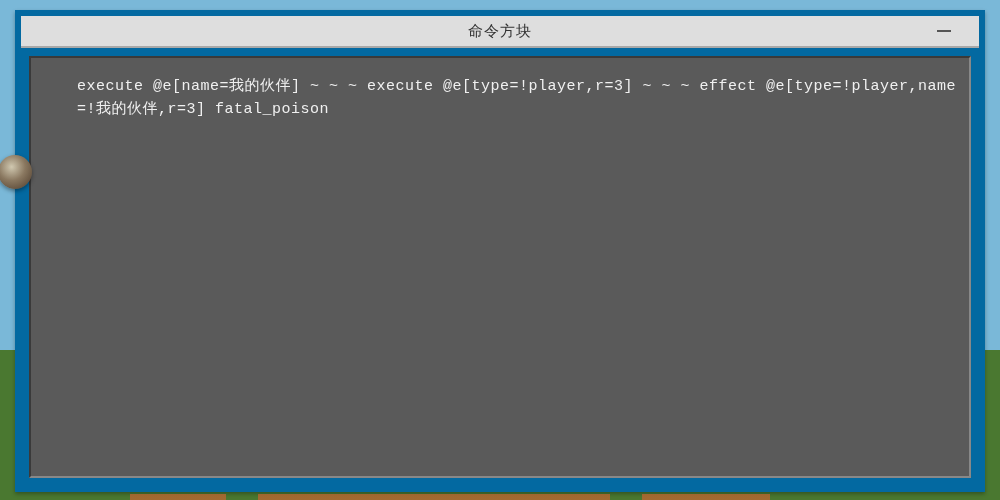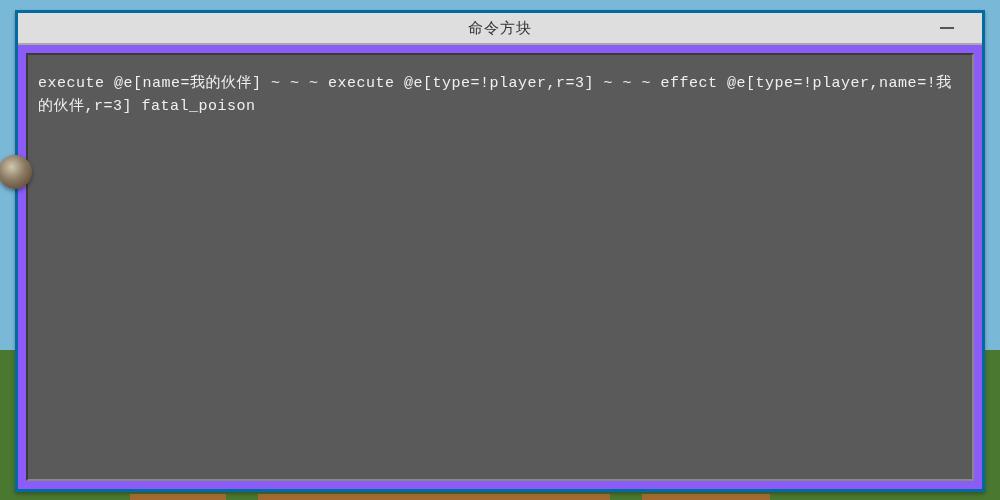--- a/index.html
+++ b/index.html
@@ -16,22 +16,22 @@
       position: relative;
       overflow: hidden;
     }
     
     .window {
       position: absolute;
       top: 10px;
       left: 15px;
       right: 15px;
       bottom: 8px;
-      background: #8b5cf6;
-      border: 3px solid #0369a1;
+      background: #0369a1;
+      border: 6px solid #0369a1;
       box-shadow: 0 2px 4px rgba(0,0,0,0.3);
     }
     
     .titlebar {
       height: 32px;
       background: #dedede;
       border-bottom: 2px solid #a8a8a8;
       display: flex;
       align-items: center;
       justify-content: center;
@@ -70,20 +70,21 @@
     }
     
     .command-text {
       font-family: 'Courier New', 'SimHei', monospace;
       font-size: 15px;
       color: #f0f0f0;
       line-height: 1.5;
       letter-spacing: 0.5px;
       word-break: break-all;
       white-space: pre-wrap;
+      margin-left: 36px;
     }
     
     .avatar {
       position: absolute;
       left: -2px;
       top: 155px;
       width: 34px;
       height: 34px;
       border-radius: 50%;
       background: radial-gradient(circle at 40% 35%, #d0c8b0 0%, #8a7860 45%, #4a3828 100%);

